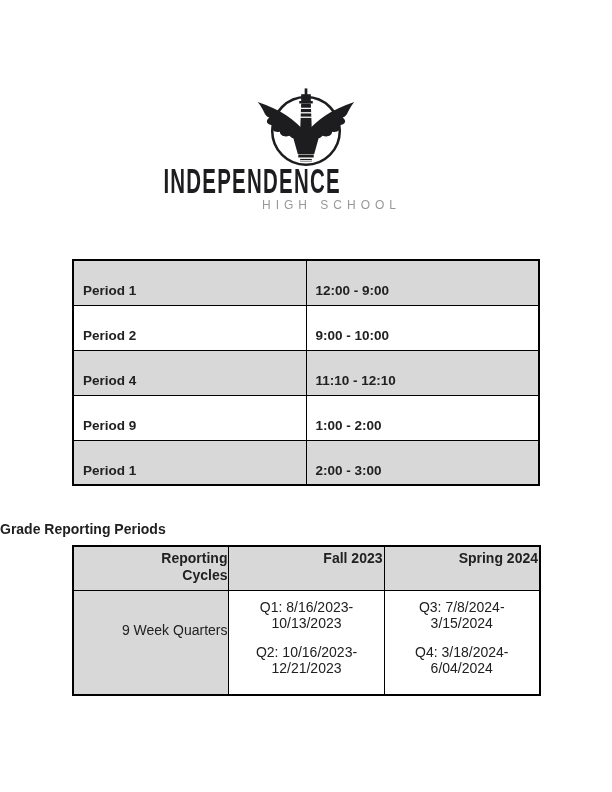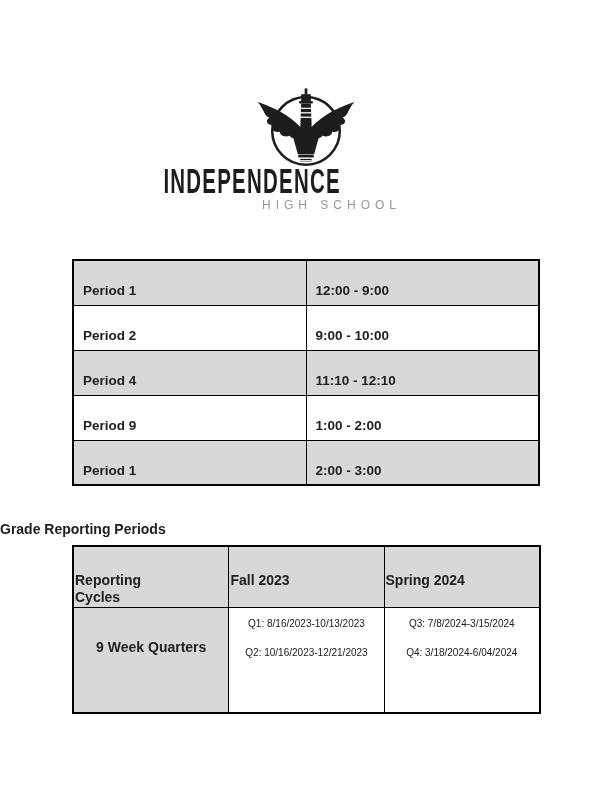--- a/index.html
+++ b/index.html
@@ -80,36 +80,36 @@
     table-layout:fixed;
     border:2px solid var(--border);
   }
   .grade-table th,.grade-table td{
     border:1.5px solid var(--border);
   }
   .grade-table th{
     background:var(--shade);
     height:44px;
     font-size:14px;font-weight:700;
-    text-align:left;vertical-align:top;
-    padding-top:25px;line-height:17px;
+    text-align:right;vertical-align:top;
+    padding-top:3px;line-height:17px;
     color:var(--text);
   }
   .grade-table th .wrap{display:inline-block;max-width:90px;}
   .grade-table td{height:105px;}
   .grade-table td.cycle-cell{
     background:var(--shade);
-    font-size:14px;font-weight:700;
-    text-align:center;vertical-align:middle;
+    font-size:14px;font-weight:400;
+    text-align:right;vertical-align:middle;
     padding-bottom:26px;
     color:var(--text);
   }
   .grade-table td.entries{
     background:#ffffff;
-    font-size:10px;font-weight:400;
+    font-size:14px;font-weight:400;
     text-align:center;vertical-align:top;
     padding:8px 12px 0;
     color:#202020;
   }
   .grade-table td.entries p{margin:0 0 13px;line-height:16px;}
 </style>
 </head>
 <body>
 
 <div class="page">

